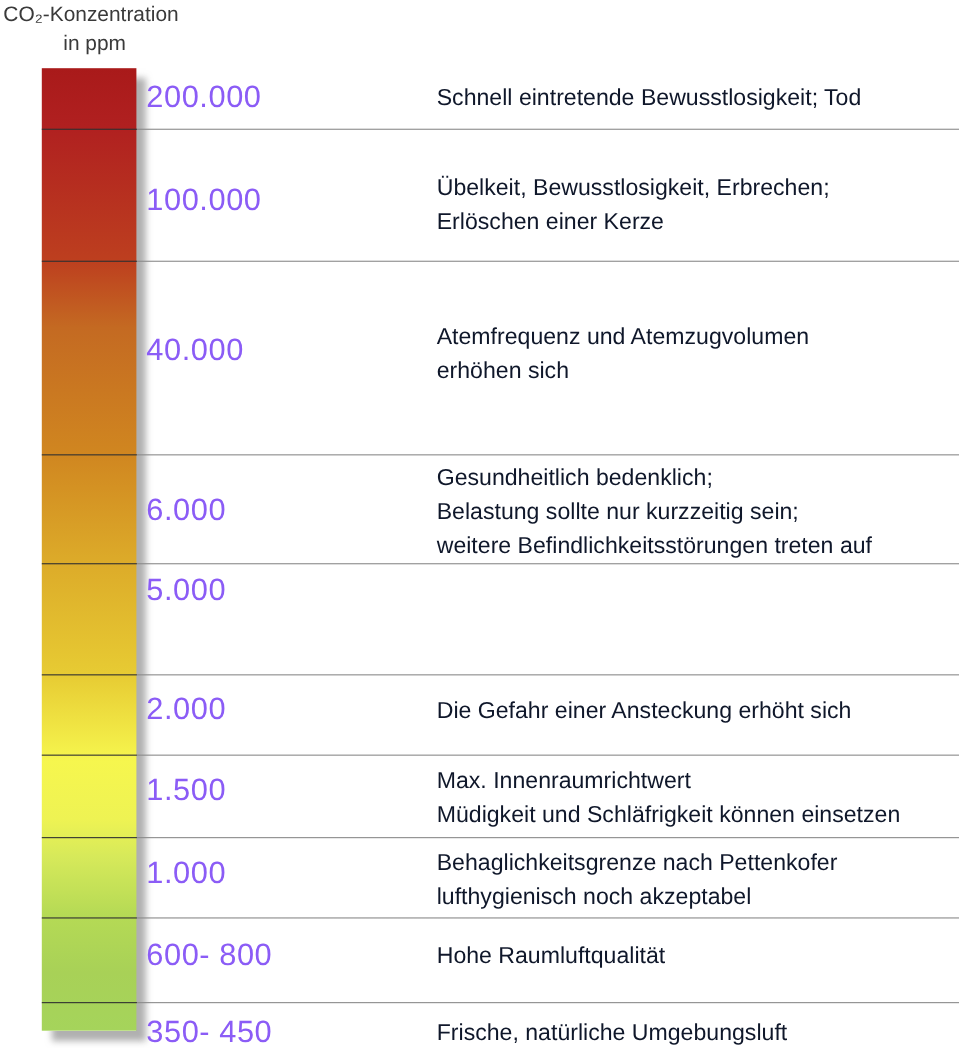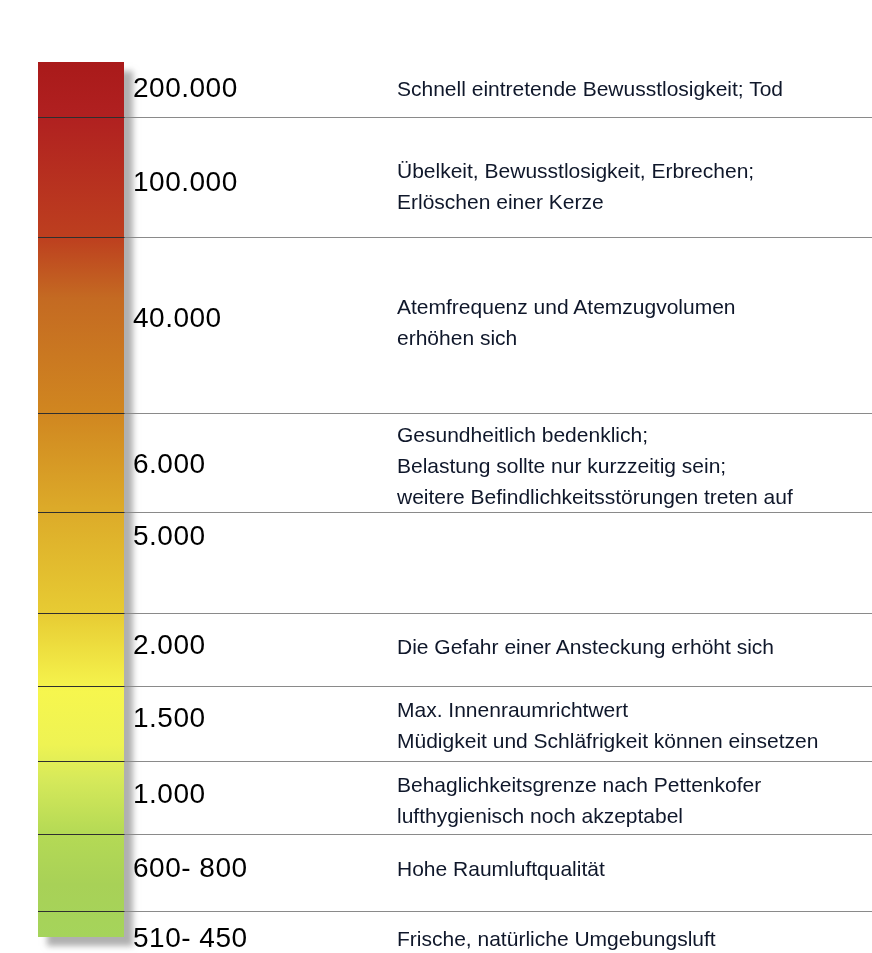--- a/index.html
+++ b/index.html
@@ -18,34 +18,38 @@
   .bar{
     position:absolute;left:38px;top:62px;width:86px;height:875px;
     box-shadow:9px 9px 6px rgba(150,150,150,0.75);
   }
   .hline{
     position:absolute;left:38px;width:834px;height:1.4px;
     background:linear-gradient(to right,#2f2f2f 0px,#2f2f2f 86px,#8a8a8a 87px,#8a8a8a 100%);
   }
   .val{
     position:absolute;left:133px;
-    font-size:28px;line-height:32px;color:#000000;letter-spacing:0.5px;
+    font-size:28px;line-height:32px;color:#8b5cf6;letter-spacing:0.5px;
     white-space:nowrap;
   }
   .desc{
     position:absolute;left:397px;width:470px;
     font-size:21px;line-height:31px;color:#0f172a;
     white-space:pre-line;
   }
 </style>
 </head>
 <body>
 
 <div class="stage">
 
+  <div class="title">
+    <span class="t1">CO₂-Konzentration</span>
+    <span class="t2">in ppm</span>
+  </div>
 
   <div class="bar" style="background: linear-gradient(rgb(169, 26, 26) 0%, rgb(176, 32, 32) 6%, rgb(189, 63, 31) 20%, rgb(196, 106, 34) 27%, rgb(208, 134, 32) 40%, rgb(220, 170, 41) 51%, rgb(231, 203, 51) 63%, rgb(246, 246, 78) 72%, rgb(238, 243, 83) 78%, rgb(214, 233, 90) 82%, rgb(181, 218, 85) 88%, rgb(168, 209, 87) 94%, rgb(165, 212, 91) 100%);"></div>
 
   <div class="hline" style="top:117px"></div>
   <div class="hline" style="top:237px"></div>
   <div class="hline" style="top:413px"></div>
   <div class="hline" style="top:512px"></div>
   <div class="hline" style="top:613px"></div>
   <div class="hline" style="top:686px"></div>
   <div class="hline" style="top:761px"></div>
@@ -54,21 +58,21 @@
 
   <div class="val" style="top:72px">200.000</div>
   <div class="val" style="top:166px">100.000</div>
   <div class="val" style="top:302px">40.000</div>
   <div class="val" style="top:448px">6.000</div>
   <div class="val" style="top:520px">5.000</div>
   <div class="val" style="top:629px">2.000</div>
   <div class="val" style="top:702px">1.500</div>
   <div class="val" style="top:778px">1.000</div>
   <div class="val" style="top:852px">600- 800</div>
-  <div class="val" style="top:922px">510- 450</div>
+  <div class="val" style="top:922px">350- 450</div>
 
   <div class="desc" style="top:73px">Schnell eintretende Bewusstlosigkeit; Tod</div>
   <div class="desc" style="top:155px">Übelkeit, Bewusstlosigkeit, Erbrechen;
 Erlöschen einer Kerze</div>
   <div class="desc" style="top:291px">Atemfrequenz und Atemzugvolumen
 erhöhen sich</div>
   <div class="desc" style="top:419px">Gesundheitlich bedenklich;
 Belastung sollte nur kurzzeitig sein;
 weitere Befindlichkeitsstörungen treten auf</div>
   <div class="desc" style="top:631px">Die Gefahr einer Ansteckung erhöht sich</div>

